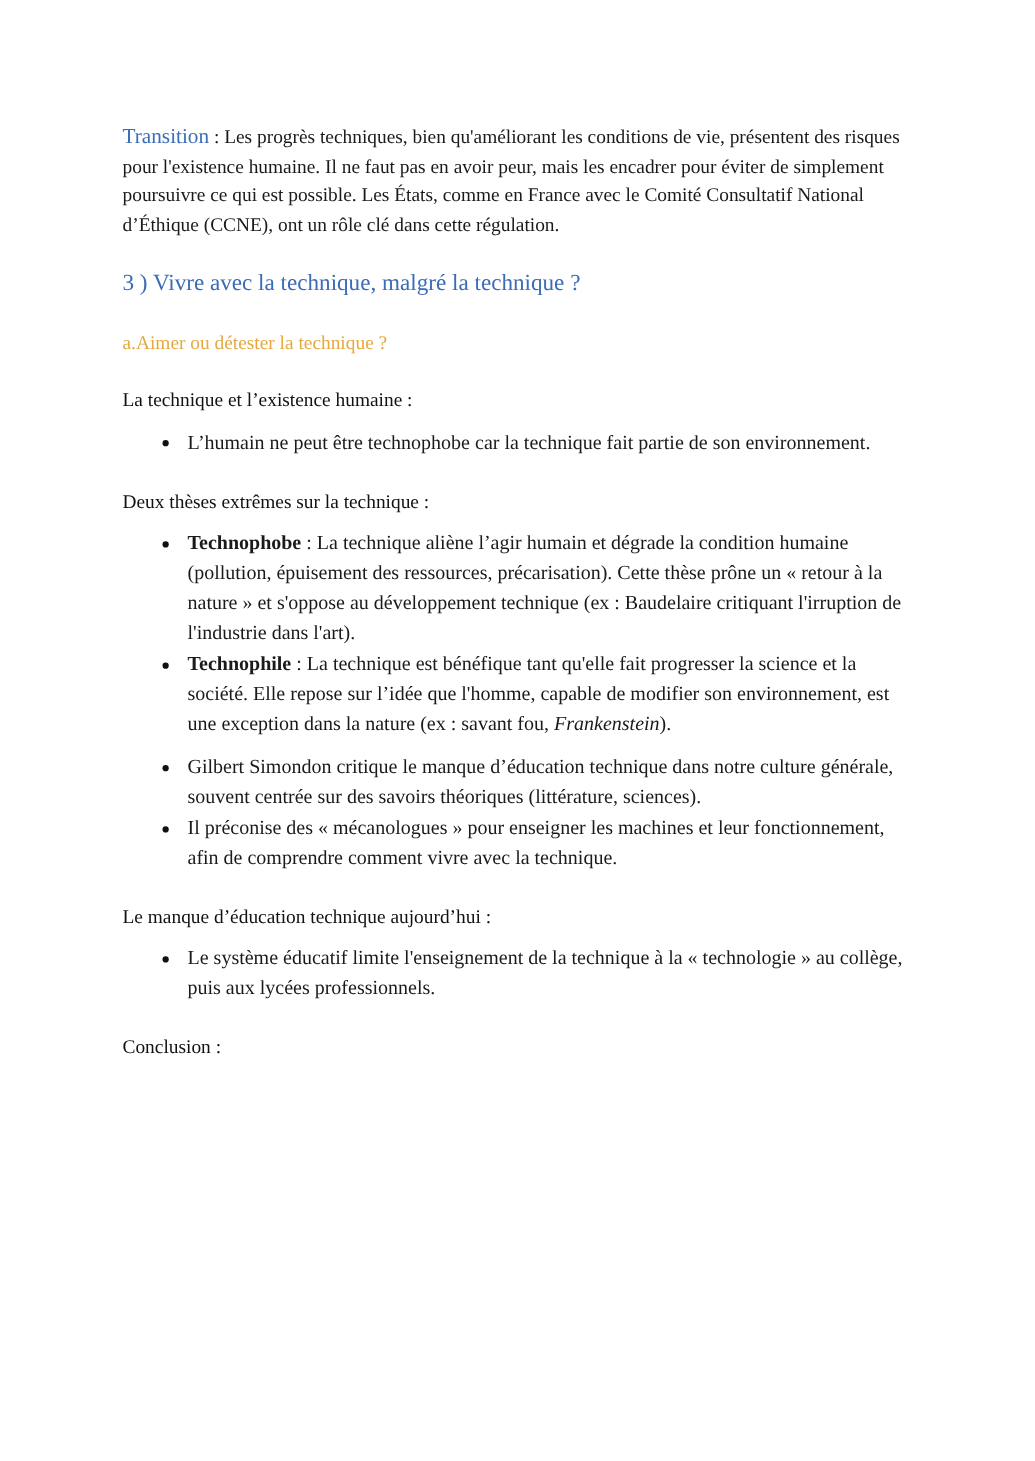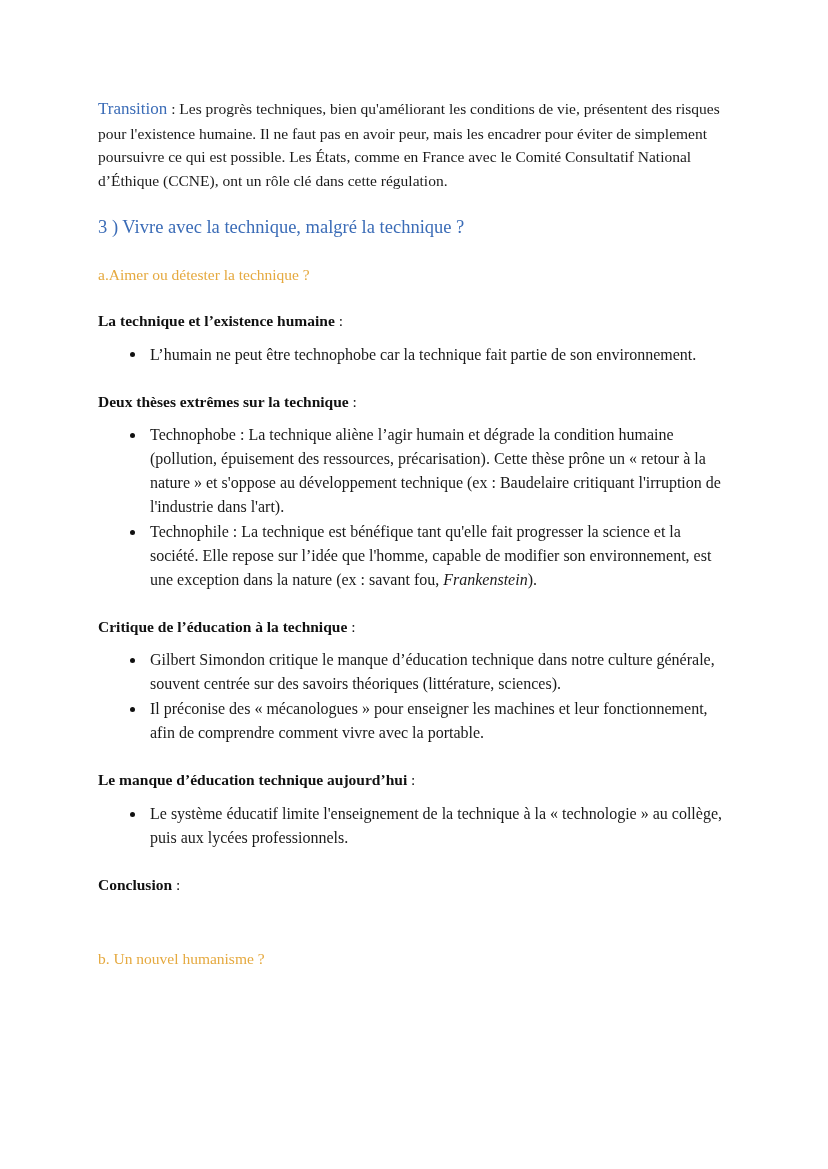--- a/index.html
+++ b/index.html
@@ -61,21 +61,21 @@
     margin-top: 52px;
   }
 
   .h-run {
     font-size: 15.5px;
     line-height: 1.45;
     margin: 24px 0 0 0;
     color: #111111;
   }
   .h-run b {
-    font-weight: 700;
+    font-weight: 400;
   }
   .h-run .colon {
     font-weight: 400;
   }
 
   
   ul.bl {
     list-style: none;
     margin: 10px 0 0 0;
     padding: 0;
@@ -91,21 +91,21 @@
   ul.bl li::before {
     content: "";
     position: absolute;
     left: 32px;
     top: 0.62em;
     width: 5px;
     height: 5px;
     border-radius: 50%;
     background: #111111;
   }
-  ul.bl li b { font-weight: 400; }
+  ul.bl li b { font-weight: 700; }
   ul.bl li i { font-style: italic; text-align: center; }
 </style>
 </head>
 <body>
 
 <div class="page">
   <div class="content">
 
     <p class="para"><span class="label-blue">Transition</span><span> : </span><span>Les progrès techniques, bien qu'améliorant les conditions de vie, présentent des risques pour l'existence humaine. Il ne faut pas en avoir peur, mais les encadrer pour éviter de simplement poursuivre ce qui est possible. Les États, comme en France avec le Comité Consultatif National d’Éthique (CCNE), ont un rôle clé dans cette régulation.</span></p>
 
@@ -117,29 +117,27 @@
     <ul class="bl">
       <li><span>L’humain ne peut être technophobe car la technique fait partie de son environnement.</span></li>
     </ul>
 
     <p class="h-run"><b>Deux thèses extrêmes sur la technique</b><span class="colon"> :</span></p>
     <ul class="bl">
       <li><b>Technophobe</b><span> : La technique aliène l’agir humain et dégrade la condition humaine (pollution, épuisement des ressources, précarisation). Cette thèse prône un « retour à la nature » et s'oppose au développement technique (ex : Baudelaire critiquant l'irruption de l'industrie dans l'art).</span></li>
       <li><b>Technophile</b><span> : La technique est bénéfique tant qu'elle fait progresser la science et la société. Elle repose sur l’idée que l'homme, capable de modifier son environnement, est une exception dans la nature (ex : savant fou, </span><i>Frankenstein</i><span>).</span></li>
     </ul>
 
-    <p class="h-run"><b>Critique de l’éducation à la technique</b><span class="colon"> :</span></p>
     <ul class="bl">
       <li><span>Gilbert Simondon critique le manque d’éducation technique dans notre culture générale, souvent centrée sur des savoirs théoriques (littérature, sciences).</span></li>
-      <li><span>Il préconise des « mécanologues » pour enseigner les machines et leur fonctionnement, afin de comprendre comment vivre avec la portable.</span></li>
+      <li><span>Il préconise des « mécanologues » pour enseigner les machines et leur fonctionnement, afin de comprendre comment vivre avec la technique.</span></li>
     </ul>
 
     <p class="h-run"><b>Le manque d’éducation technique aujourd’hui</b><span class="colon"> :</span></p>
     <ul class="bl">
       <li><span>Le système éducatif limite l'enseignement de la technique à la « technologie » au collège, puis aux lycées professionnels.</span></li>
     </ul>
 
     <p class="h-run"><b>Conclusion</b><span class="colon"> :</span></p>
 
-    <h3 class="h-sub last">b. Un nouvel humanisme ?</h3>
 
   </div>
 </div>
 
 </body></html>

